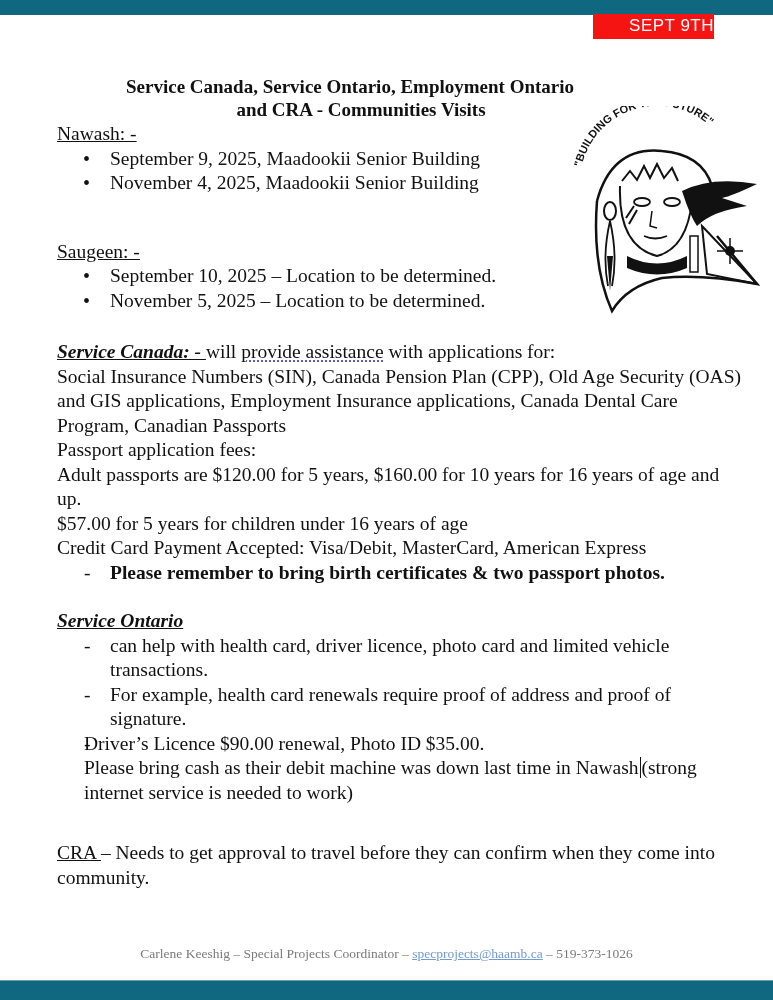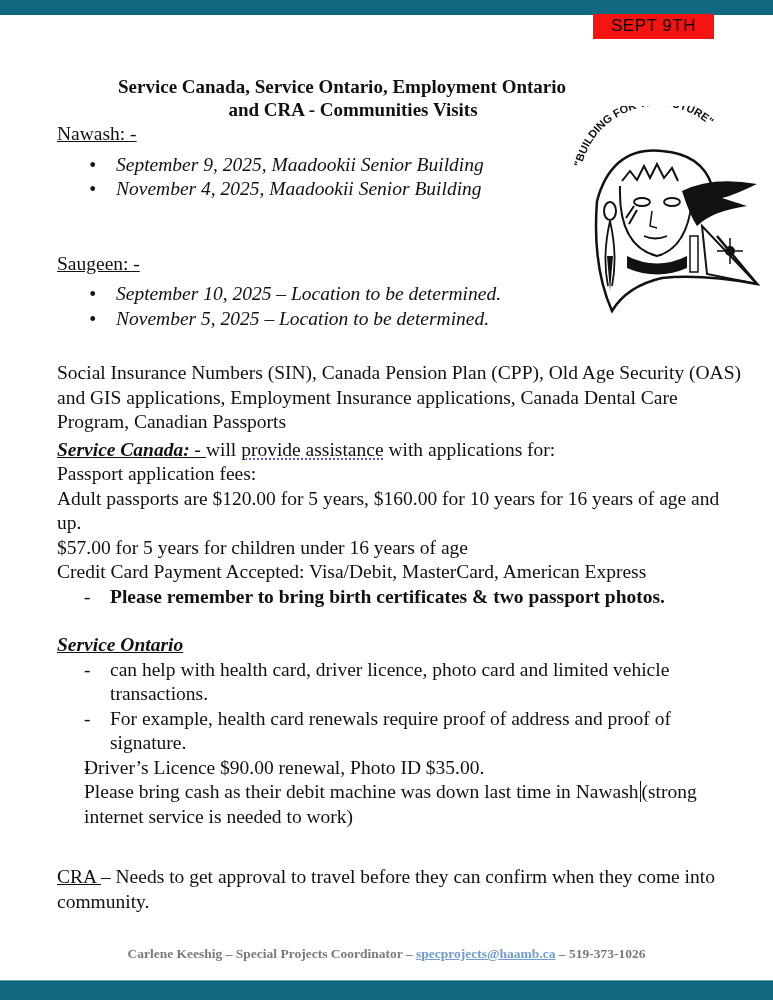--- a/index.html
+++ b/index.html
@@ -6,50 +6,50 @@
     body {
       width: 773px; height: 1000px; position: relative; overflow: hidden;
       background: #ffffff;
       font-family: "Liberation Serif", "DejaVu Serif", serif;
       color: #111111;
     }
     .top-bar { position: absolute; left: 0; top: 0; width: 773px; height: 15px; background: #0f6880; }
     .bottom-bar { position: absolute; left: 0; top: 980px; width: 773px; height: 20px; background: #0f6880; border-top: 1px solid #6a9fb0; }
     .date-badge {
       position: absolute; left: 593px; top: 14px; width: 121px; height: 25px;
-      background: #f61413; color: #000000;
+      background: #f61413; color: #ffffff;
       font-family: "Liberation Sans", "DejaVu Sans", sans-serif; font-size: 17px;
-      letter-spacing: 0.5px; text-align: center; line-height: 24px;
+      letter-spacing: 0.5px; text-align: right; line-height: 24px;
     }
-    .title { position: absolute; left: 8px; top: 75px; width: 620px; text-align: center;
+    .title { position: absolute; left: 16px; top: 75px; width: 620px; text-align: center;
       font-weight: bold; font-size: 19px; line-height: 23px; }
     .title .line { display: block; }
     .title .l1 { padding-left: 48px; }
     .title .l2 { padding-left: 30px; margin-left: 40px; }
 
     .logo { position: absolute; left: 552px; top: 106px; width: 212px; height: 214px; }
 
     .content { position: absolute; left: 57px; top: 122px; width: 690px; font-size: 19.5px; line-height: 24.5px; }
     .h { font-weight: normal; text-decoration: underline; }
     .hi { font-weight: bold; font-style: italic; text-decoration: underline; }
-    ul.bullets { list-style: none; margin: 6px; padding: 0; font-style: italic; }
+    ul.bullets { list-style: none; margin: 0; padding: 0; }
     ul.bullets li { position: relative; padding-left: 53px; }
     ul.bullets li::before { content: "\2022"; position: absolute; left: 26px; top: 0; font-size: 20px; }
     ul.dashes { list-style: none; margin: 0; padding: 0; }
     ul.dashes li { position: relative; padding-left: 53px; }
     ul.dashes li .dash { position: absolute; left: 27px; top: 0; }
     .gap { height: 24px; }
     .p { display: block; }
     .indent { padding-left: 27px; }
     .spell { text-decoration: underline dotted #5a5ad0; text-underline-offset: 3px; }
     .strong-u { font-weight: bold; }
     .cursor { display: inline-block; width: 1px; height: 21px; background: #111; vertical-align: -4px; margin: 0 1px; }
 
     .footer { position: absolute; left: 0; top: 946px; width: 773px; text-align: center;
-      font-size: 13.5px; font-weight: bold; color: #7a7a7a; }
+      font-size: 13.5px; font-weight: normal; color: #7a7a7a; }
     .footer a { color: #6f9bd1; text-decoration: underline; }
   </style>
 </head>
 <body>
 
 <div class="top-bar"></div>
 <div class="date-badge">SEPT 9TH</div>
 
 <div class="title">
   <span class="line l1">Service Canada, Service Ontario, Employment Ontario</span>
@@ -100,24 +100,24 @@
     <li>November 4, 2025, Maadookii Senior Building</li>
   </ul>
   <div class="gap"></div>
   <span class="p h" style="margin-top:20px">Saugeen: -</span>
   <ul class="bullets">
     <li>September 10, 2025 – Location to be determined.</li>
     <li>November 5, 2025 – Location to be determined.</li>
   </ul>
   <div class="gap"></div>
 
-  <span class="p">Social Insurance Numbers (SIN), Canada Pension Plan (CPP), Old Age Security (OAS) and GIS applications, Employment Insurance applications, Canada Dental Care Program, Canadian Passports</span>
   <span class="p" style="margin-top:3px">
     <span class="hi">Service Canada: - </span><span>will </span><span class="spell">provide assistance</span><span> with applications for:</span>
   </span>
+  <span class="p">Social Insurance Numbers (SIN), Canada Pension Plan (CPP), Old Age Security (OAS) and GIS applications, Employment Insurance applications, Canada Dental Care Program, Canadian Passports</span>
   <span class="p">Passport application fees:</span>
   <span class="p">Adult passports are $120.00 for 5 years, $160.00 for 10 years for 16 years of age and up.</span>
   <span class="p">$57.00 for 5 years for children under 16 years of age</span>
   <span class="p">Credit Card Payment Accepted: Visa/Debit, MasterCard, American Express</span>
   <ul class="dashes">
     <li><span class="dash">-</span><span class="strong-u">Please remember to bring birth certificates &amp; two passport photos.</span></li>
   </ul>
   <div class="gap"></div>
 
   <span class="p hi" style="display:inline-block">Service Ontario</span>

